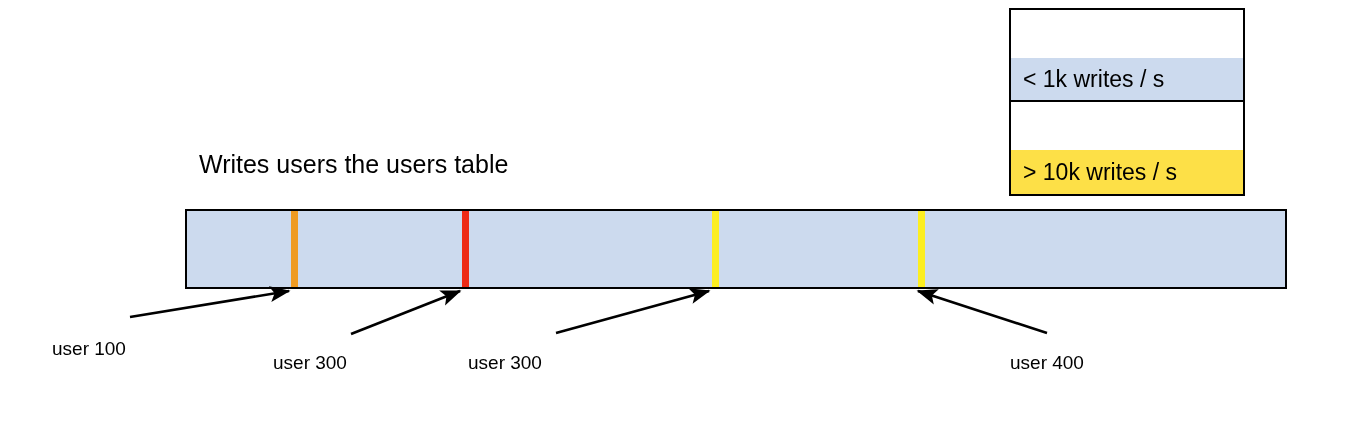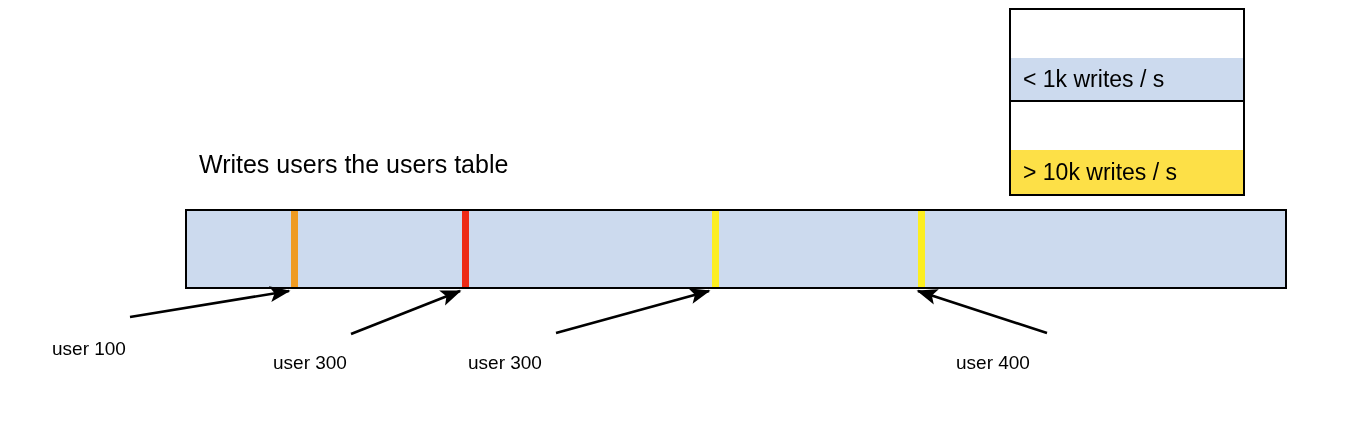--- a/index.html
+++ b/index.html
@@ -123,13 +123,13 @@
     <line x1="130" y1="317" x2="289" y2="291"></line>
     <line x1="351" y1="334" x2="460" y2="291"></line>
     <line x1="556" y1="333" x2="709" y2="291"></line>
     <line x1="1047" y1="333" x2="918" y2="291"></line>
   </g>
 </svg>
 
 <div class="pointer-label" style="left:52px; top:339px;">user 100</div>
 <div class="pointer-label" style="left:273px; top:353px;">user 300</div>
 <div class="pointer-label" style="left:468px; top:353px;">user 300</div>
-<div class="pointer-label" style="left:956px; top:353px;text-align:center;">user 400</div>
+<div class="pointer-label" style="left:1010px; top:353px;text-align:center;">user 400</div>
 
 </body></html>

